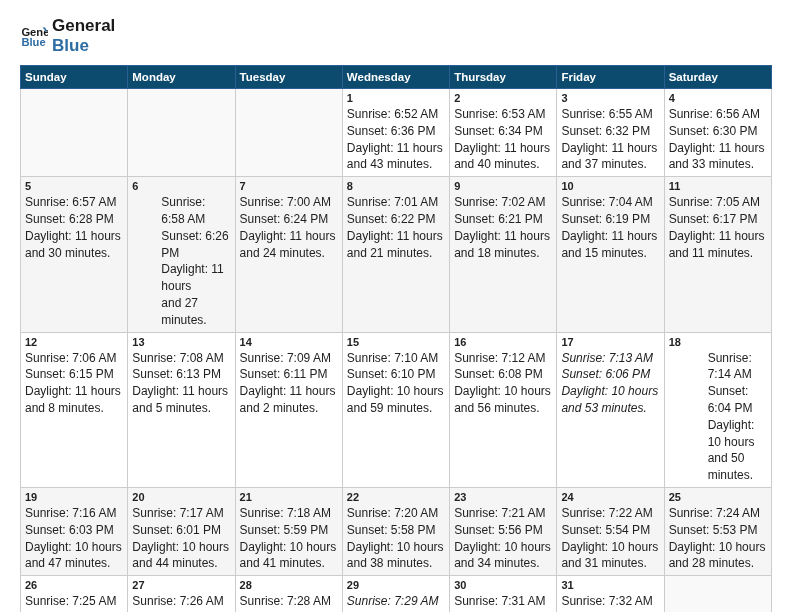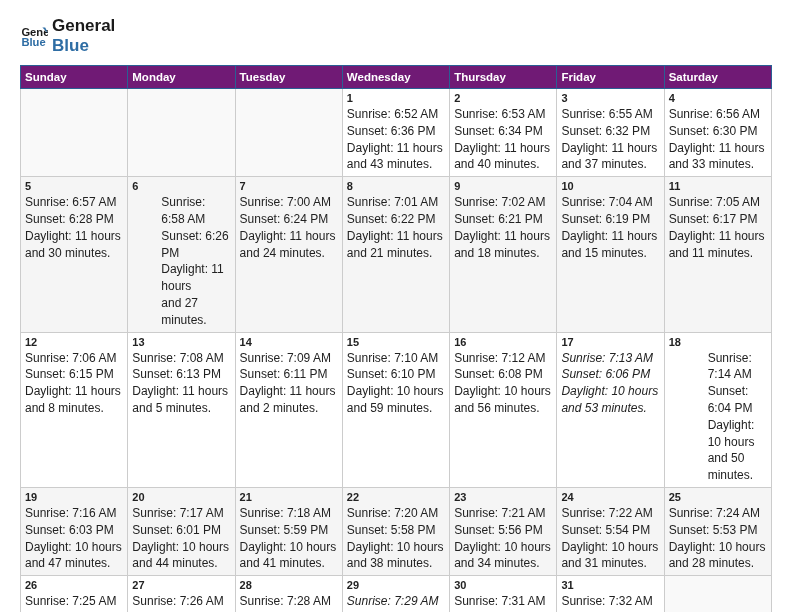--- a/index.html
+++ b/index.html
@@ -46,21 +46,21 @@
       color: #444;
     }
     .calendar {
       flex: 1;
       border: 1px solid #ccc;
       border-collapse: collapse;
       width: 100%;
       table-layout: fixed;
     }
     .calendar th {
-      background-color: #701a75;
+      background-color: #0c4a6e;
       color: #fff;
       font-size: 11.5px;
       font-weight: bold;
       padding: 5px 4px;
       text-align: left;
       border: 1px solid #2a5f94;
     }
     .calendar td {
       vertical-align: top;
       border: 1px solid #ccc;

